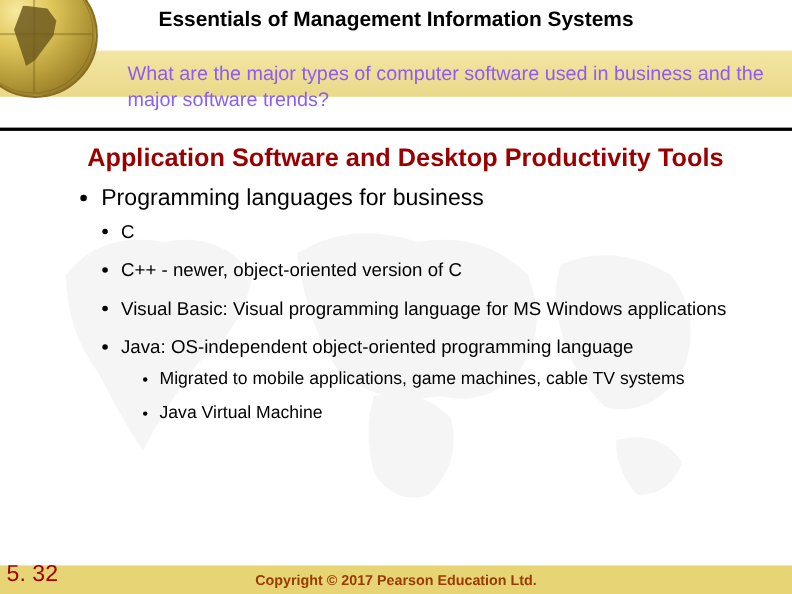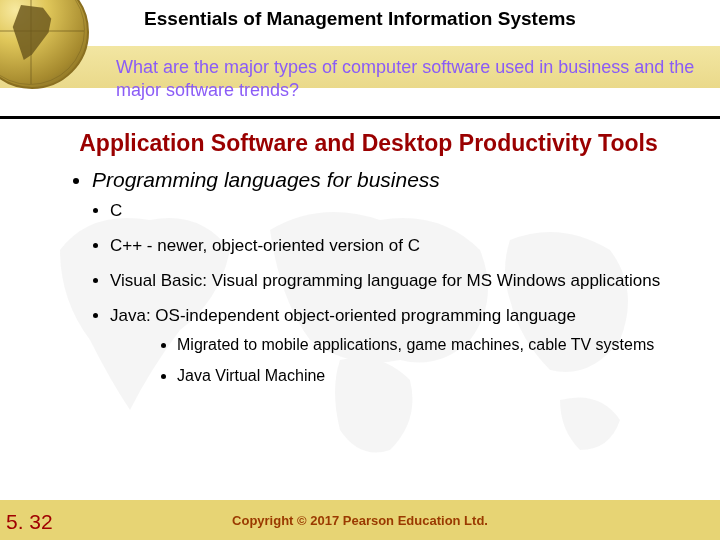--- a/index.html
+++ b/index.html
@@ -139,45 +139,44 @@
     right: 40px;
     z-index: 3;
     font-size: 18px;
     color: #000;
   }
   ul.b1 {
     list-style: disc;
     margin: 0;
     padding-left: 22px;
     font-size: 21px;
-    font-style: italic;
   }
   ul.b1 > li { margin-bottom: 8px; }
   ul.b2 {
     list-style: disc;
     margin: 8px 0 0 0;
     padding-left: 40px;
     font-size: 17px;
     line-height: 1.35;
   }
   ul.b2 > li { margin-bottom: 12px; }
   ul.b3 {
     list-style: disc;
     margin: 6px 0 0 0;
     padding-left: 35px;
     font-size: 16px;
     line-height: 1.35;
   }
-  ul.b3 > li { margin-bottom: 10px; margin-left: 32px; }
+  ul.b3 > li { margin-bottom: 10px; }
   .footer {
     position: absolute;
     bottom: 0;
     left: 0;
     right: 0;
-    height: 40px;
+    height: 26px;
     background: #e7d474;
     z-index: 4;
     display: flex;
     align-items: center;
     justify-content: center;
   }
   .page-num {
     position: absolute;
     left: 6px;
     bottom: 6px;

